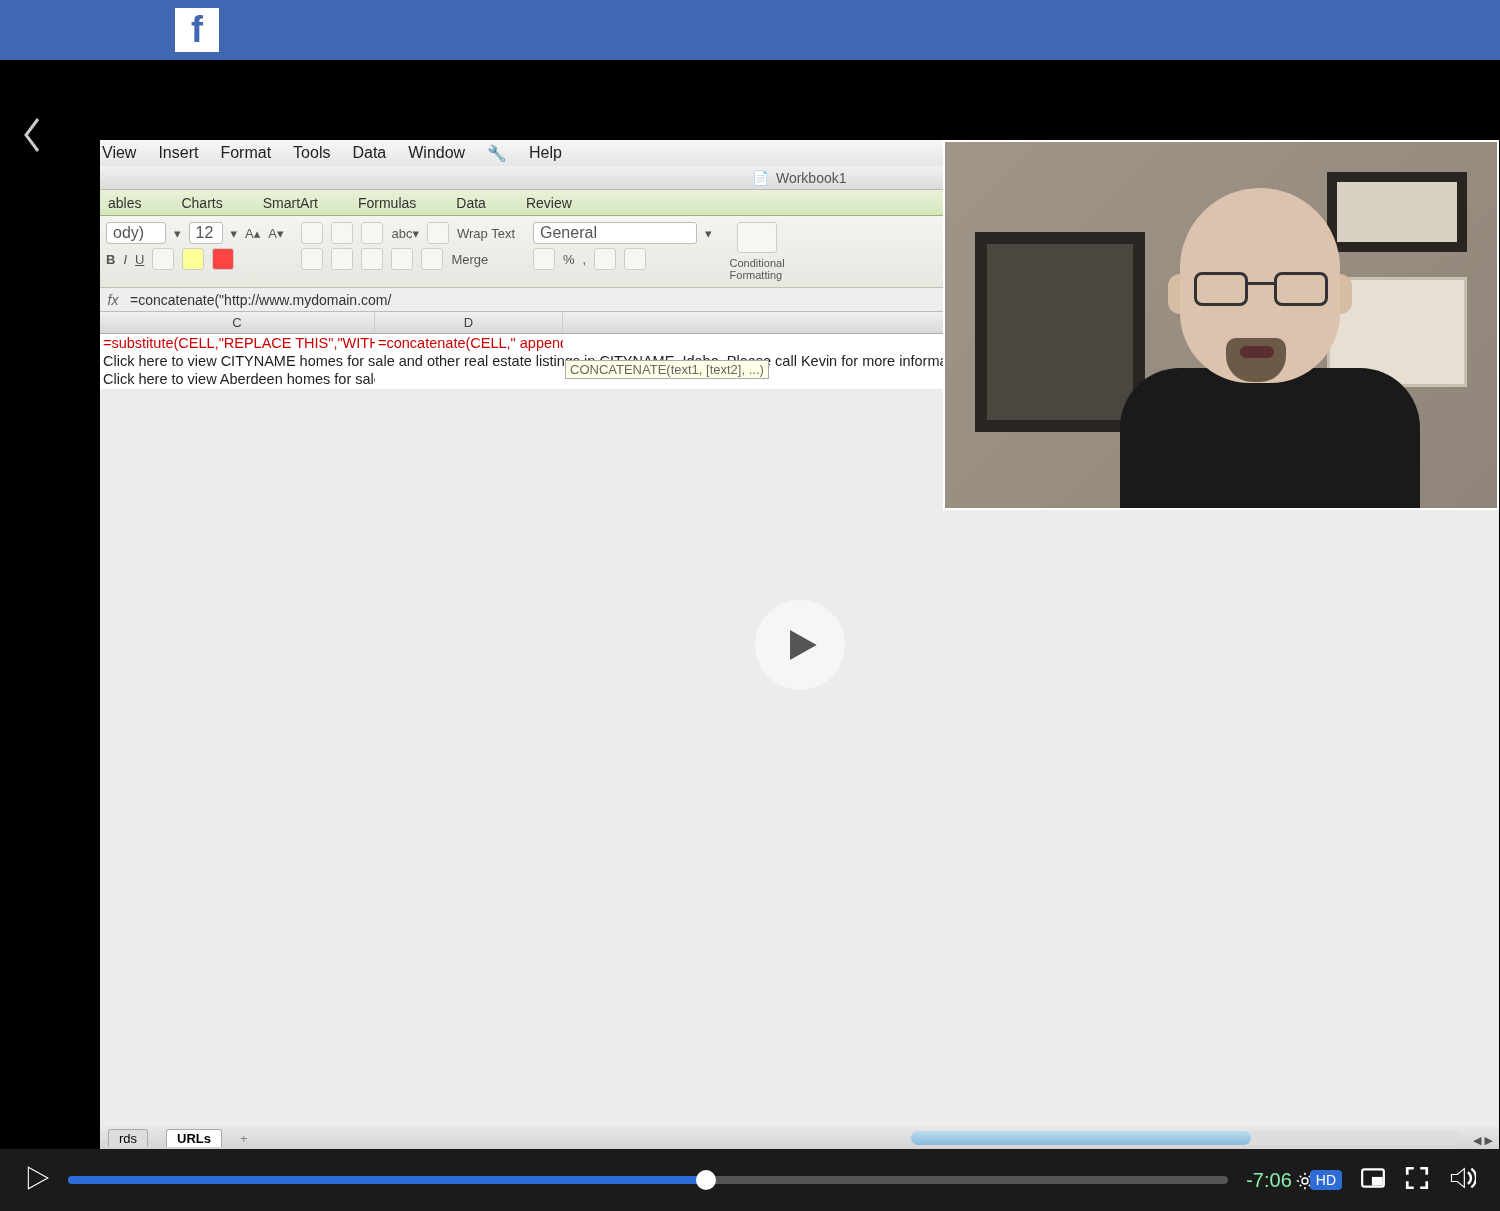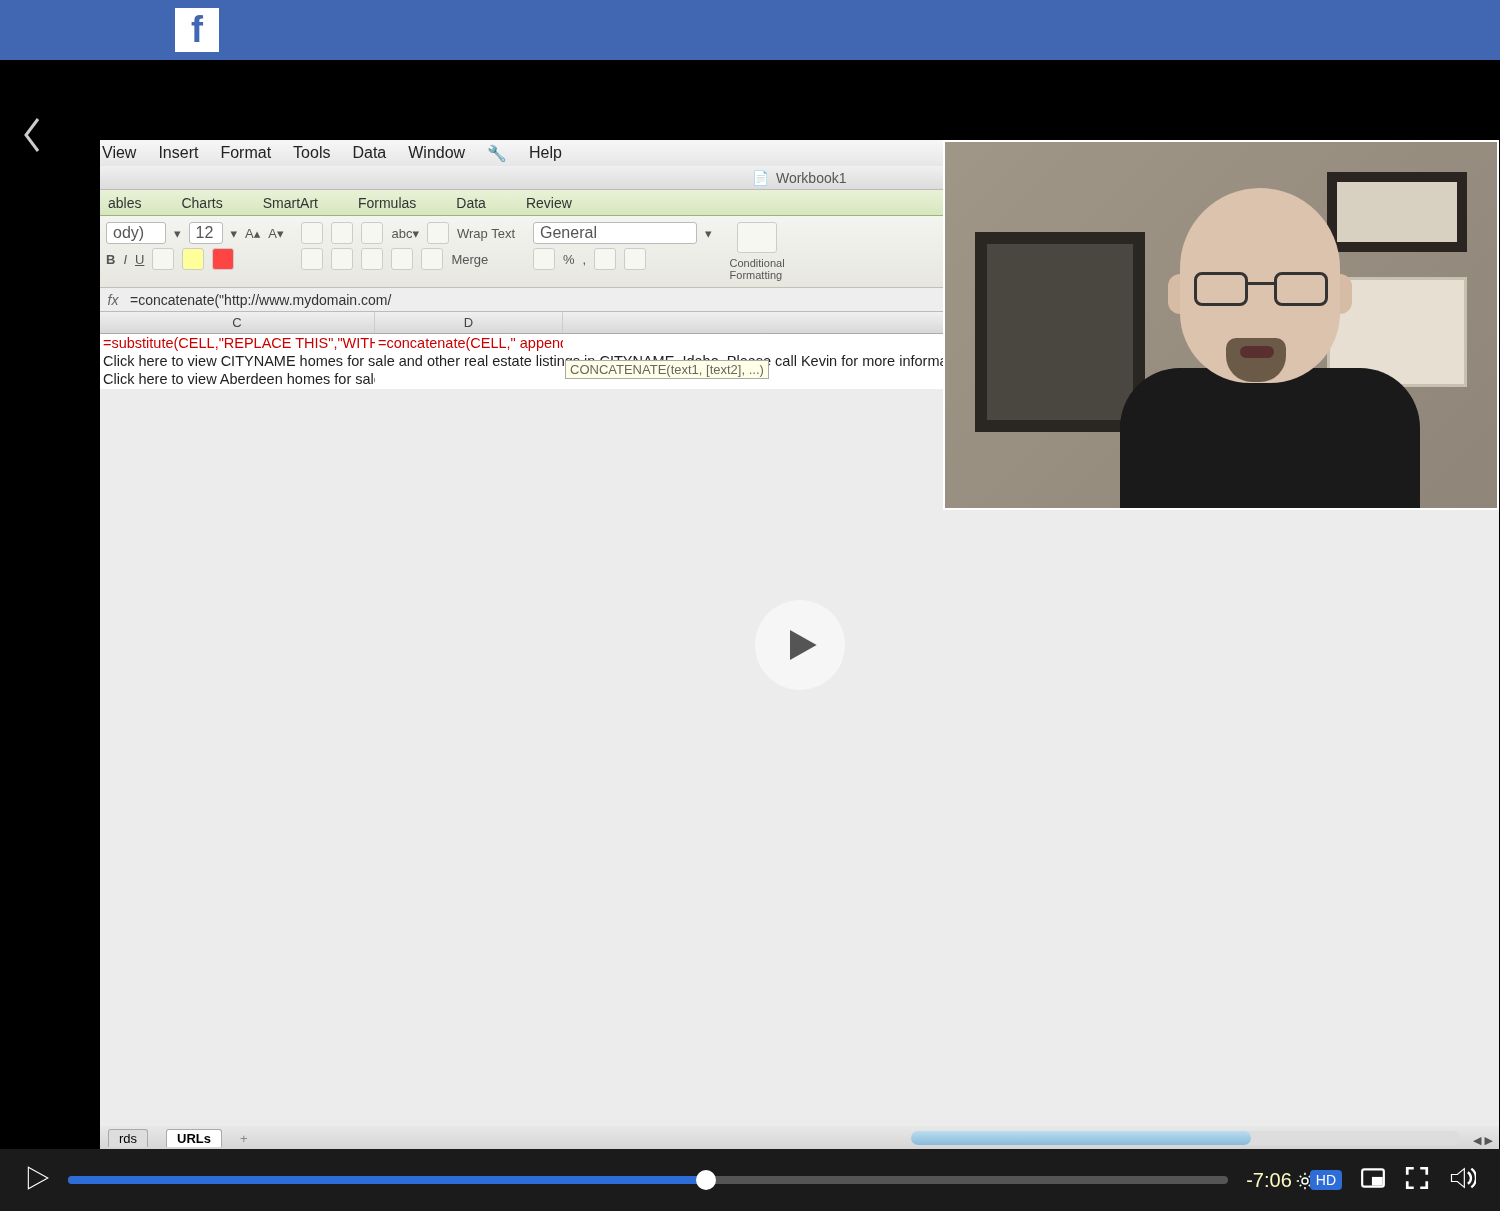--- a/index.html
+++ b/index.html
@@ -86,21 +86,21 @@
 
 .play-overlay { position: absolute; left: 50%; top: 50%; transform: translate(-50%,-50%); width: 90px; height: 90px; background: rgba(255,255,255,0.55); border-radius: 50%; display: flex; align-items: center; justify-content: center; cursor: pointer; }
 .play-overlay svg { fill: #555; }
 
 
 .controls { position: absolute; bottom: 0; left: 0; right: 0; height: 62px; background: #1b1b1b; display: flex; align-items: center; padding: 0 24px; gap: 18px; }
 .ctrl-play svg { fill: #fff; }
 .progress { flex: 1; height: 8px; background: #555; border-radius: 4px; position: relative; }
 .progress-fill { position: absolute; left: 0; top: 0; bottom: 0; width: 55%; background: #2e6dd8; border-radius: 4px; }
 .progress-thumb { position: absolute; left: 55%; top: 50%; transform: translate(-50%,-50%); width: 20px; height: 20px; background: #fff; border-radius: 50%; }
-.time { color: #fef9c3; font-size: 20px; font-weight: 500; }
+.time { color: #86efac; font-size: 20px; font-weight: 500; }
 .hd-badge { background: #2e6dd8; color: #fff; font-size: 14px; font-weight: normal; padding: 2px 6px; border-radius: 4px; position: relative; }
 .hd-gear { position: absolute; left: -14px; top: 2px; }
 .ctrl-icon { cursor: pointer; }
 .ctrl-icon svg { stroke: #fff; fill: none; }
 </style>
 </head>
 <body>
 
 <div class="fb-bar">
   <div class="fb-logo">f</div>

